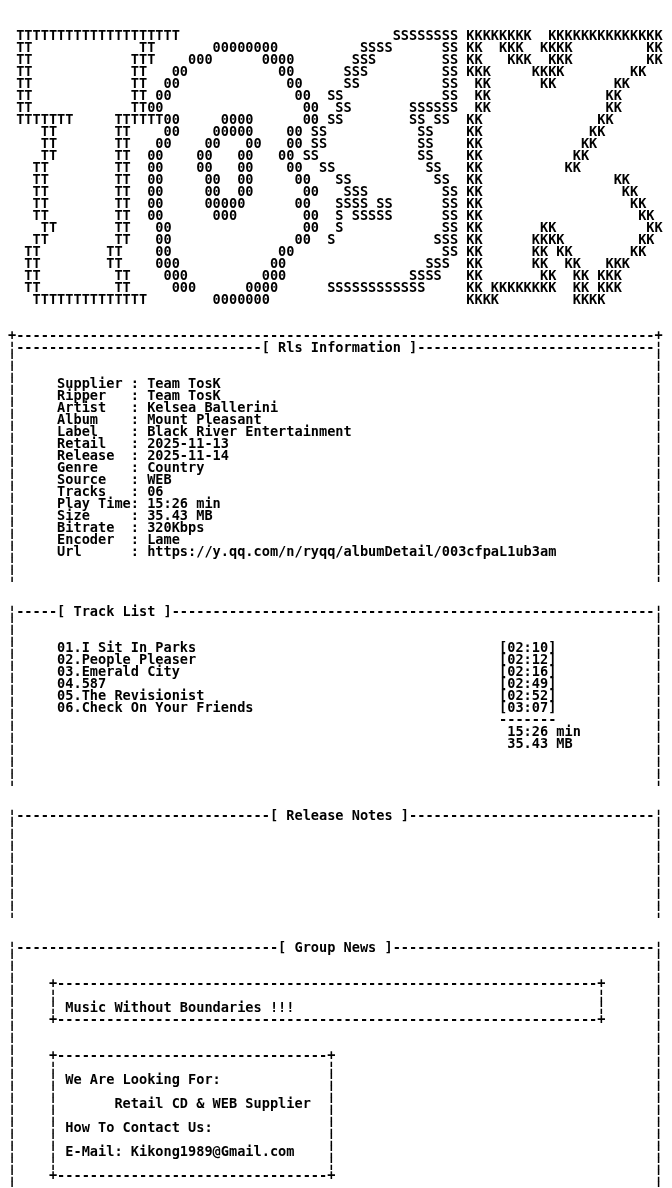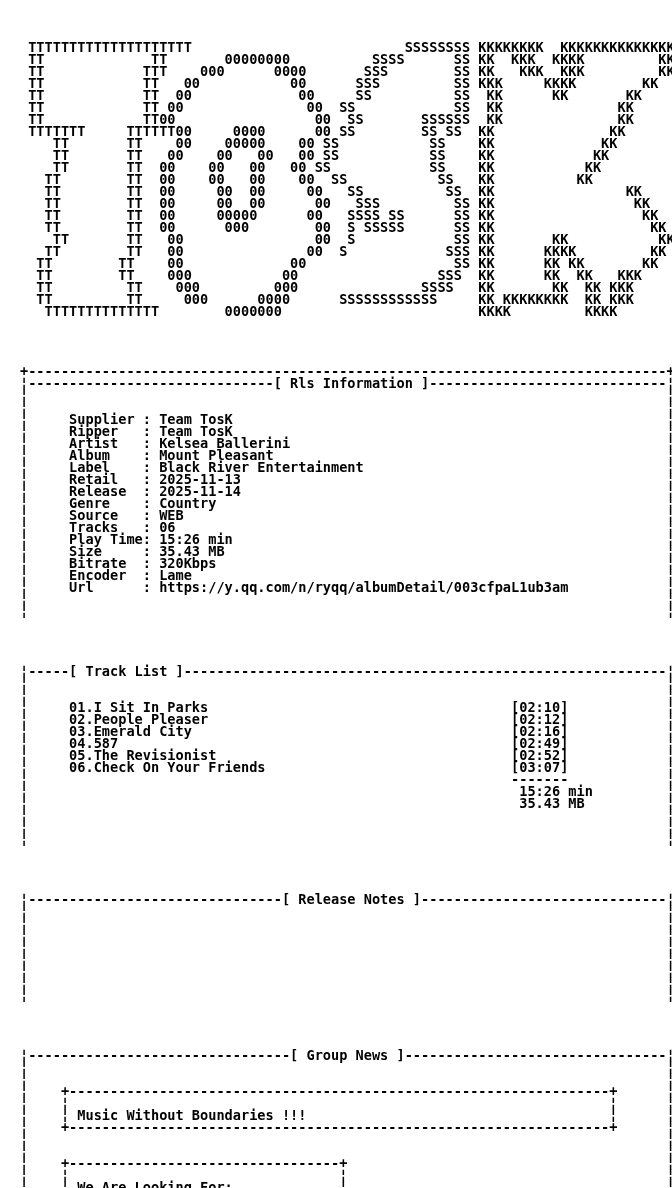--- a/index.html
+++ b/index.html
@@ -10,21 +10,21 @@
   .nfo {
     padding: 5px 0 20px 8px;
     font-family: "DejaVu Sans Mono", "Liberation Mono", monospace;
     font-weight: bold;
     font-size: 13.6px;
     line-height: 12px;
     color: #000000;
     white-space: pre;
   }
   .nfo pre {
-    margin: 12px;
+    margin: 0;
     font: inherit;
     white-space: pre;
   }
 </style>
 </head>
 <body>
 
 <div class="nfo">
   <pre> TTTTTTTTTTTTTTTTTTTT                          SSSSSSSS KKKKKKKK  KKKKKKKKKKKKKK
  TT             TT       00000000          SSSS      SS KK  KKK  KKKK         KK

